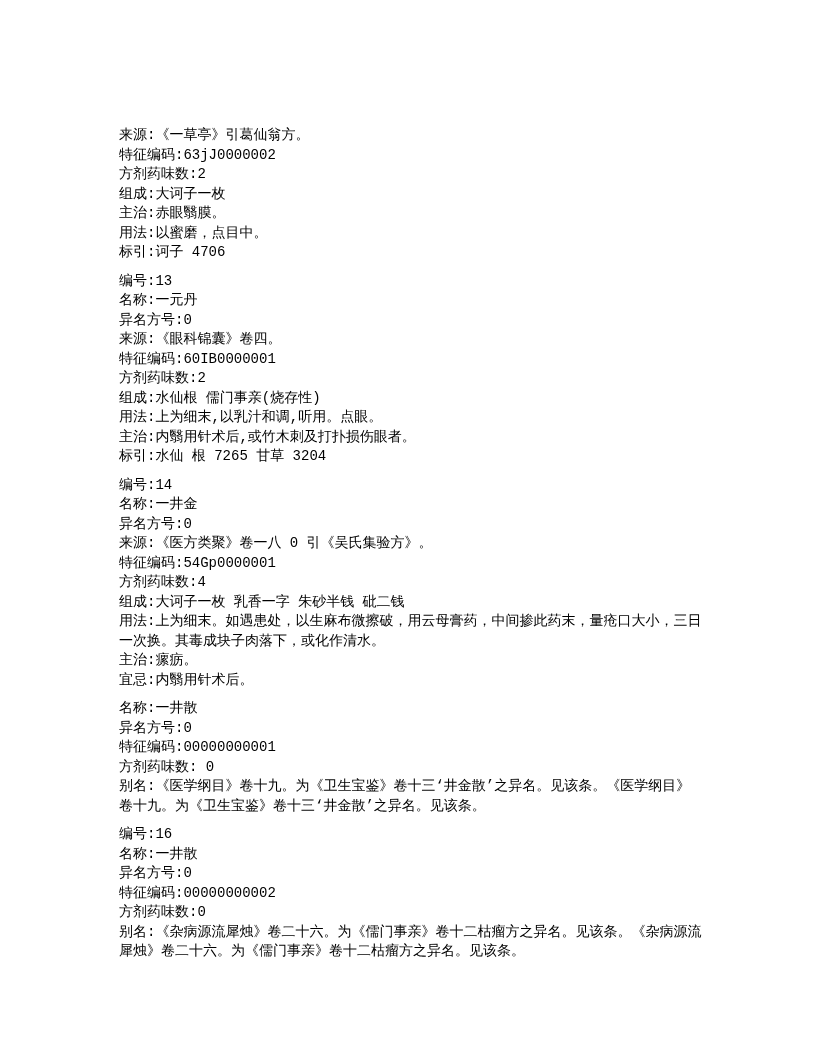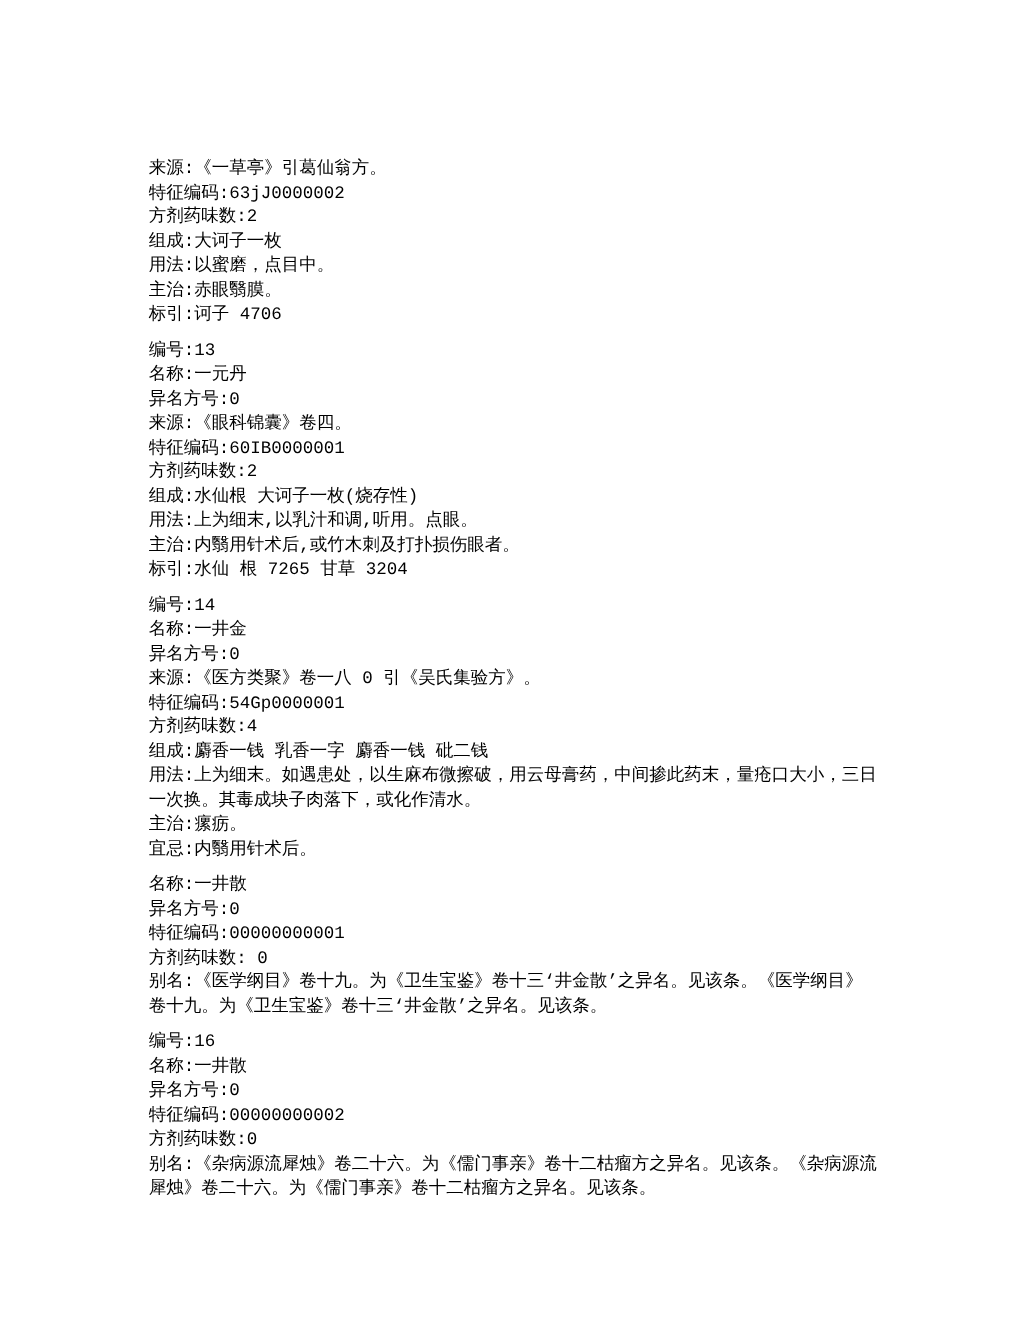--- a/index.html
+++ b/index.html
@@ -42,44 +42,44 @@
 </head>
 <body>
 
 <div class="page">
   <div class="content" id="content" style="color: rgb(0, 0, 0);">
       <div class="block">
         <div class="line">来源:《一草亭》引葛仙翁方。</div>
         <div class="line">特征编码:63jJ0000002</div>
         <div class="line">方剂药味数:2</div>
         <div class="line">组成:大诃子一枚</div>
+        <div class="line">主治:赤眼翳膜。</div>
         <div class="line">用法:以蜜磨，点目中。</div>
-        <div class="line">主治:赤眼翳膜。</div>
         <div class="line">标引:诃子 4706</div>
       </div>
       <div class="block">
         <div class="line">编号:13</div>
         <div class="line">名称:一元丹</div>
         <div class="line">异名方号:0</div>
         <div class="line">来源:《眼科锦囊》卷四。</div>
         <div class="line">特征编码:60IB0000001</div>
         <div class="line">方剂药味数:2</div>
-        <div class="line">组成:水仙根 大诃子一枚(烧存性)</div>
+        <div class="line">组成:水仙根 儒门事亲(烧存性)</div>
         <div class="line">用法:上为细末,以乳汁和调,听用。点眼。</div>
         <div class="line">主治:内翳用针术后,或竹木刺及打扑损伤眼者。</div>
         <div class="line">标引:水仙 根 7265 甘草 3204</div>
       </div>
       <div class="block">
         <div class="line">编号:14</div>
         <div class="line">名称:一井金</div>
         <div class="line">异名方号:0</div>
         <div class="line">来源:《医方类聚》卷一八 0 引《吴氏集验方》。</div>
         <div class="line">特征编码:54Gp0000001</div>
         <div class="line">方剂药味数:4</div>
-        <div class="line">组成:麝香一钱 乳香一字 麝香一钱 砒二钱</div>
+        <div class="line">组成:大诃子一枚 乳香一字 朱砂半钱 砒二钱</div>
         <div class="line">用法:上为细末。如遇患处，以生麻布微擦破，用云母膏药，中间掺此药末，量疮口大小，三日</div>
         <div class="line">一次换。其毒成块子肉落下，或化作清水。</div>
         <div class="line">主治:瘰疬。</div>
         <div class="line">宜忌:内翳用针术后。</div>
       </div>
       <div class="block">
         <div class="line">名称:一井散</div>
         <div class="line">异名方号:0</div>
         <div class="line">特征编码:00000000001</div>
         <div class="line">方剂药味数: 0</div>

